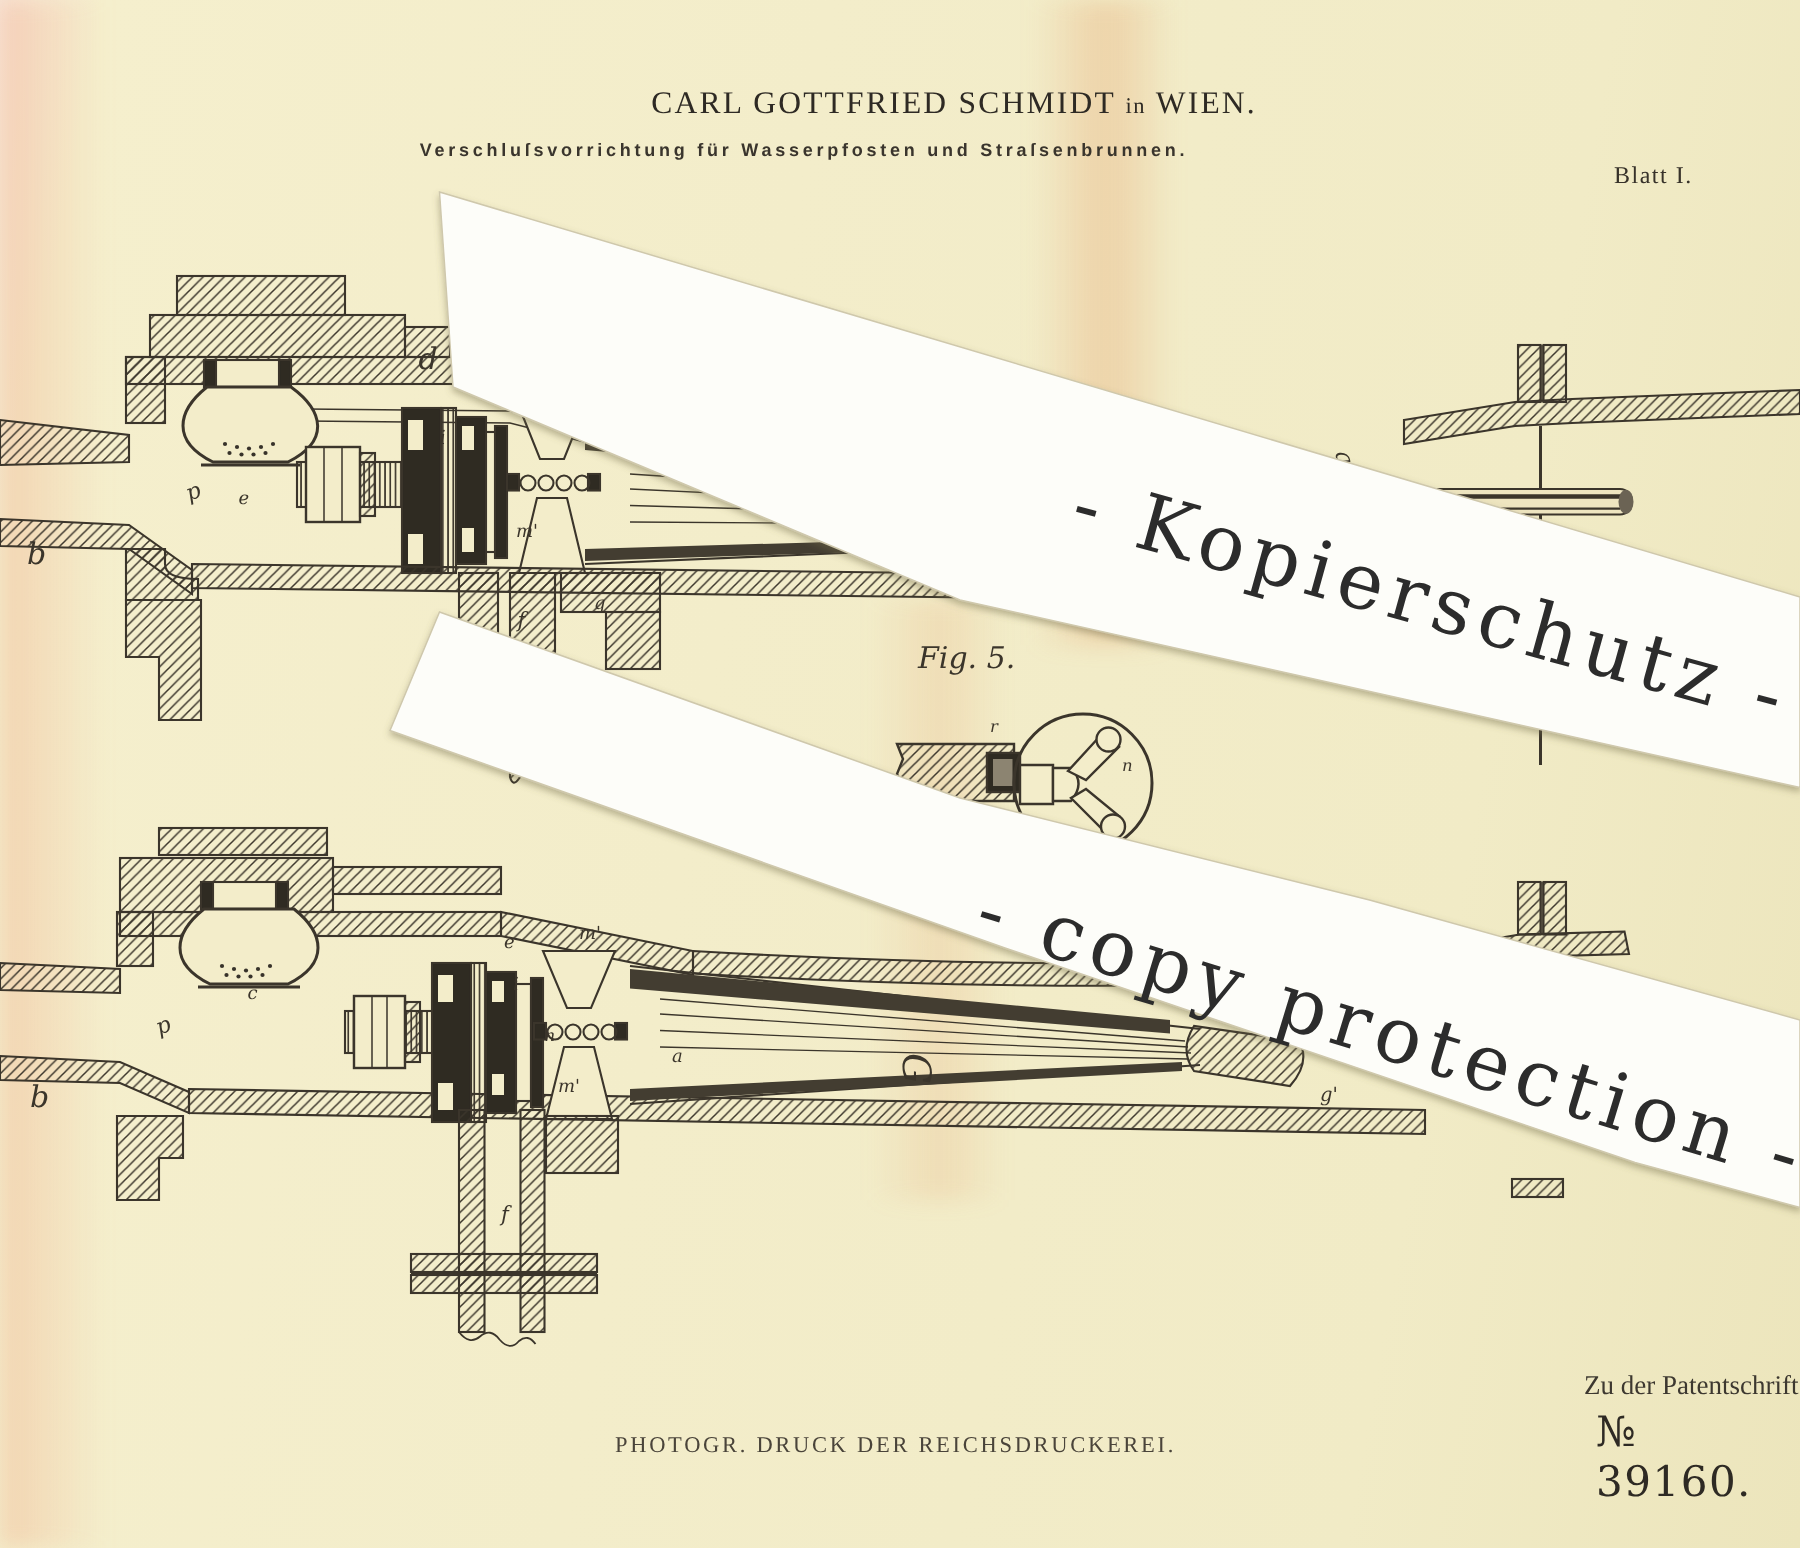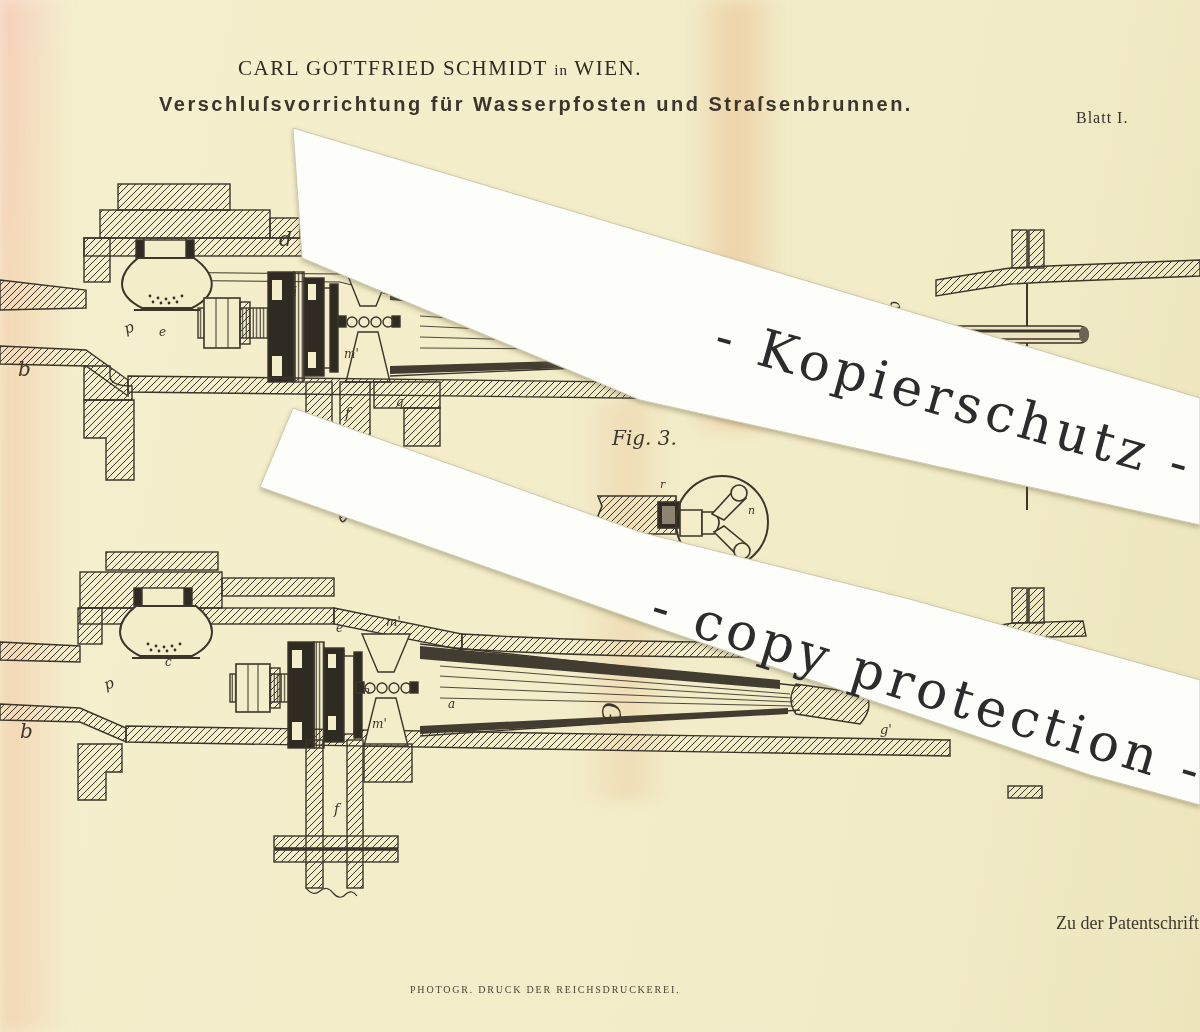--- a/index.html
+++ b/index.html
@@ -8,33 +8,33 @@
     background:linear-gradient(100deg,#f8e6d6 0%,#f5efcd 5%,#f3edca 40%,#f1ebc6 78%,#ece5bc 100%);
     font-family:"Liberation Serif",serif;color:#37322a;
   }
   .tint{position:absolute;pointer-events:none;filter:blur(7px);}
   .tint-band1{left:688px;top:0;width:96px;height:430px;
     background:linear-gradient(90deg,rgba(224,132,70,0) 0%,rgba(224,132,70,.22) 45%,rgba(224,132,70,.22) 58%,rgba(224,132,70,0) 100%);}
   .tint-band2{left:580px;top:400px;width:90px;height:400px;
     background:linear-gradient(90deg,rgba(224,132,70,0) 0%,rgba(224,132,70,.13) 45%,rgba(224,132,70,.13) 58%,rgba(224,132,70,0) 100%);}
   .tint-left{left:0;top:0;width:70px;height:1032px;
     background:linear-gradient(90deg,rgba(238,150,115,.30),rgba(238,150,115,0));}
-  .author-line{position:absolute;left:238px;top:56px;width:600px;text-align:left;
+  .author-line{position:absolute;left:238px;top:56px;width:600px;text-align:right;
     font-size:21px;letter-spacing:1.5px;color:#2e2a24;}
   .author-line .sm{font-size:15px;letter-spacing:1px;}
   .subtitle{position:absolute;left:0;top:93px;width:1072px;text-align:center;
-    font-family:"Liberation Sans",sans-serif;font-weight:bold;font-size:20px;
+    font-family:"Liberation Sans",sans-serif;font-weight:bold;font-size:12px;
     letter-spacing:2.5px;color:#3a352d;}
   .sheet-label{position:absolute;left:1076px;top:109px;font-size:16px;letter-spacing:1px;}
   .fig3-caption{position:absolute;left:612px;top:426px;font-family:"DejaVu Serif",serif;
     font-style:italic;font-size:20px;color:#3b352b;}
   .patent-ref{position:absolute;left:1056px;top:913px;font-size:18px;color:#3d3830;}
   .patent-no{position:absolute;left:1064px;top:938px;font-family:"DejaVu Serif",serif;
     font-size:28px;letter-spacing:1px;color:#2e2a24;}
-  .printer-line{position:absolute;left:410px;top:984px;font-size:10px;
+  .printer-line{position:absolute;left:410px;top:956px;font-size:15px;
     letter-spacing:1.8px;color:#4a443a;}
   svg{position:absolute;}
   .plabel{font-family:"DejaVu Serif",serif;font-style:italic;fill:#3b352b;}
   .wm-text{font-family:"DejaVu Serif",serif;fill:#2c2c2c;}
 </style>
 </head>
 <body>
 
 <div class="page">
 
@@ -149,21 +149,21 @@
         <text x="293" y="116" font-size="13" class="plabel">i</text>
         <text x="344" y="178" font-size="12" class="plabel">m'</text>
         <text x="362" y="100" font-size="11" class="plabel">a'</text>
         <text x="345" y="238" font-size="14" class="plabel">f</text>
         <text x="396" y="226" font-size="12" class="plabel">q</text>
         <text x="582" y="162" font-size="26" transform="rotate(90 582 162)" class="plabel">G</text>
         <text x="890" y="122" font-size="16" transform="rotate(75 890 122)" class="plabel">a</text>
       </g>
   </svg>
 
-  <div class="fig3-caption">Fig. 3.</div>
+  <div class="fig3-caption">Fig. 5.</div>
   <svg style="left:596px;top:446px" width="212" height="130" viewBox="0 0 212 130">
     <defs>
       <pattern id="p3" patternUnits="userSpaceOnUse" width="7" height="7">
         <path d="M0,7 L7,0 M-1,1 L1,-1 M6,8 L8,6" stroke="#3b352b" stroke-width="1"></path>
       </pattern>
     </defs>
     <g stroke="#3b352b" stroke-width="1.6" fill="none">
       <path d="M2,50 L80,50 L80,88 L2,88 L6,78 L2,70 L6,60 Z" fill="url(#p3)"></path>
       <rect x="62" y="56" width="22" height="26" fill="#2f2b22"></rect>
       <rect x="66" y="60" width="13" height="18" fill="#8c8471" stroke="none"></rect>
@@ -296,15 +296,16 @@
       <path d="M293,128 L1200,398 L1200,525 L640,400 L302,258 Z" fill="#fdfdf9" stroke="#cfc8ac" stroke-width="1" filter="url(#stripShadow)"></path>
       <text class="wm-text" x="712" y="352" font-size="52" letter-spacing="5" transform="rotate(15.5 712 352)">- Kopierschutz -</text>
     </g>
     <g>
       <path d="M293,408 L640,532 L913,600 L1200,680 L1200,805 L1090,775 L670,632 L260,487 Z" fill="#fdfdf9" stroke="#cfc8ac" stroke-width="1" filter="url(#stripShadow)"></path>
       <text class="wm-text" x="648" y="622" font-size="52" letter-spacing="5" transform="rotate(17 648 622)">- copy protection -</text>
     </g>
   </svg>
 
   <div class="patent-ref">Zu der Patentschrift</div>
+  <div class="patent-no">№ 39160.</div>
   <div class="printer-line">PHOTOGR. DRUCK DER REICHSDRUCKEREI.</div>
 
 </div>
 
 </body></html>

